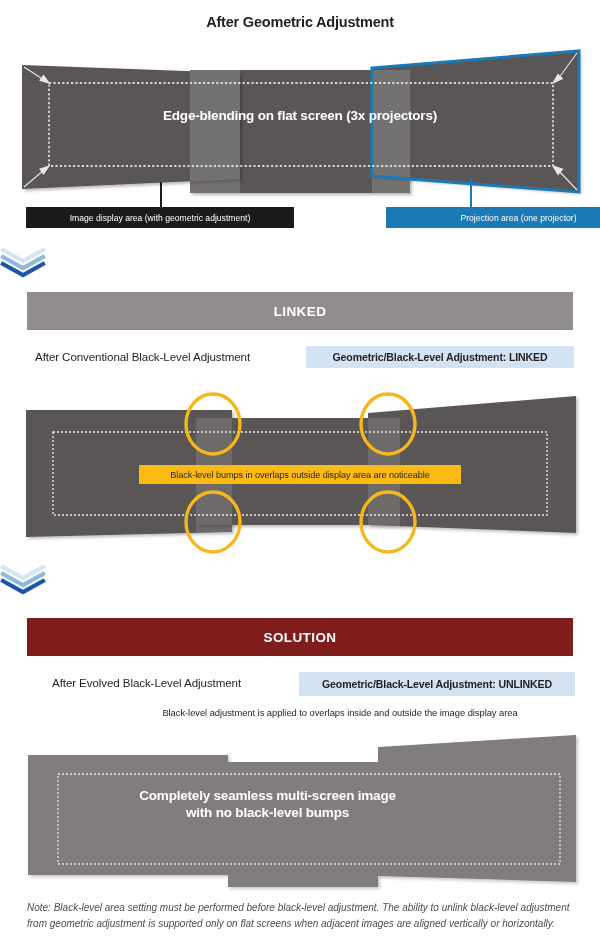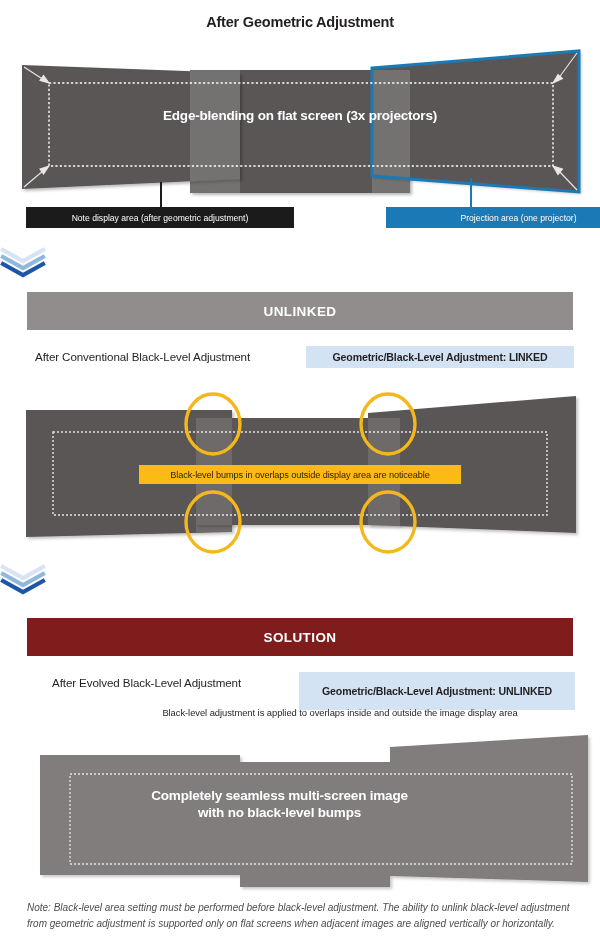--- a/index.html
+++ b/index.html
@@ -125,34 +125,34 @@
         <polygon points="553,35 558,26.5 562.5,30.5"></polygon>
         <line x1="577" y1="142" x2="558" y2="122"></line>
         <polygon points="553,118 562.5,121 558,126.5"></polygon>
       </g>
     </svg>
 
     <div class="diagram-caption" style="top:60px;left:0;">Edge-blending on flat screen (3x projectors)</div>
   </div>
 
   <div class="leader leader-black" style="left:160px;top:182px;height:25px;"></div>
-  <div class="chip chip-black" style="left:26px;top:207px;width:268px;height:21px;">Note display area (after geometric adjustment)</div>
+  <div class="chip chip-black" style="left:26px;top:207px;width:268px;height:21px;">Image display area (with geometric adjustment)</div>
 
   <div class="leader leader-blue" style="left:470px;top:178px;height:29px;"></div>
   <div class="chip chip-blue" style="left:386px;top:207px;width:169px;height:21px;padding-left:48px;">Projection area (one projector)</div>
 
   <div class="chevrons" style="top:248px;">
     <svg width="46" height="30" viewBox="0 0 46 30">
       <path d="M3 2 L23 13 L43 2" fill="none" stroke="#d6e4f4" stroke-width="4.2" stroke-linecap="square" stroke-linejoin="miter"></path>
       <path d="M3 9 L23 20 L43 9" fill="none" stroke="#8fb8dd" stroke-width="4.2" stroke-linecap="square" stroke-linejoin="miter"></path>
       <path d="M3 16 L23 27 L43 16" fill="none" stroke="#1d56a8" stroke-width="4.2" stroke-linecap="square" stroke-linejoin="miter"></path>
     </svg>
   </div>
 
-  <div class="banner banner-problem" style="top:292px;">UNLINKED</div>
+  <div class="banner banner-problem" style="top:292px;">LINKED</div>
 
   <div class="subhead" style="left:35px;top:350px;">After Conventional Black-Level Adjustment</div>
   <div class="badge" style="left:306px;top:346px;width:268px;height:22px;">Geometric/Black-Level Adjustment: LINKED</div>
 
   <div class="abs" style="left:0;top:385px;width:600px;height:170px;">
 
     <svg width="600" height="172" viewBox="0 0 600 172">
       <defs>
         <filter id="shProb" x="-10%" y="-10%" width="130%" height="130%">
           <feDropShadow dx="2" dy="2" stdDeviation="1.6" flood-color="#000" flood-opacity="0.25"></feDropShadow>
@@ -186,25 +186,25 @@
     <svg width="46" height="30" viewBox="0 0 46 30">
       <path d="M3 2 L23 13 L43 2" fill="none" stroke="#d6e4f4" stroke-width="4.2" stroke-linecap="square" stroke-linejoin="miter"></path>
       <path d="M3 9 L23 20 L43 9" fill="none" stroke="#8fb8dd" stroke-width="4.2" stroke-linecap="square" stroke-linejoin="miter"></path>
       <path d="M3 16 L23 27 L43 16" fill="none" stroke="#1d56a8" stroke-width="4.2" stroke-linecap="square" stroke-linejoin="miter"></path>
     </svg>
   </div>
 
   <div class="banner banner-solution" style="top:618px;">SOLUTION</div>
 
   <div class="subhead" style="left:52px;top:676px;">After Evolved Black-Level Adjustment</div>
-  <div class="badge" style="left:299px;top:672px;width:276px;height:38px;">Geometric/Black-Level Adjustment: UNLINKED</div>
+  <div class="badge" style="left:299px;top:672px;width:276px;height:24px;">Geometric/Black-Level Adjustment: UNLINKED</div>
 
   <div class="note-line" style="top:707px;">Black-level adjustment is applied to overlaps inside and outside the image display area</div>
 
-  <div class="abs" style="left:0;top:730px;width:535px;height:160px;margin-left:12px;">
+  <div class="abs" style="left:0;top:730px;width:535px;height:160px;">
 
     <svg width="600" height="162" viewBox="0 0 600 162">
       <defs>
         <filter id="shSol" x="-10%" y="-10%" width="130%" height="130%">
           <feDropShadow dx="2" dy="2" stdDeviation="1.6" flood-color="#000" flood-opacity="0.22"></feDropShadow>
         </filter>
       </defs>
 
       <polygon points="28,25 228,25 228,32 378,32 378,17 576,5 576,152 378,146 378,157 228,157 228,145 28,145" fill="#817d7d" filter="url(#shSol)"></polygon>
 

